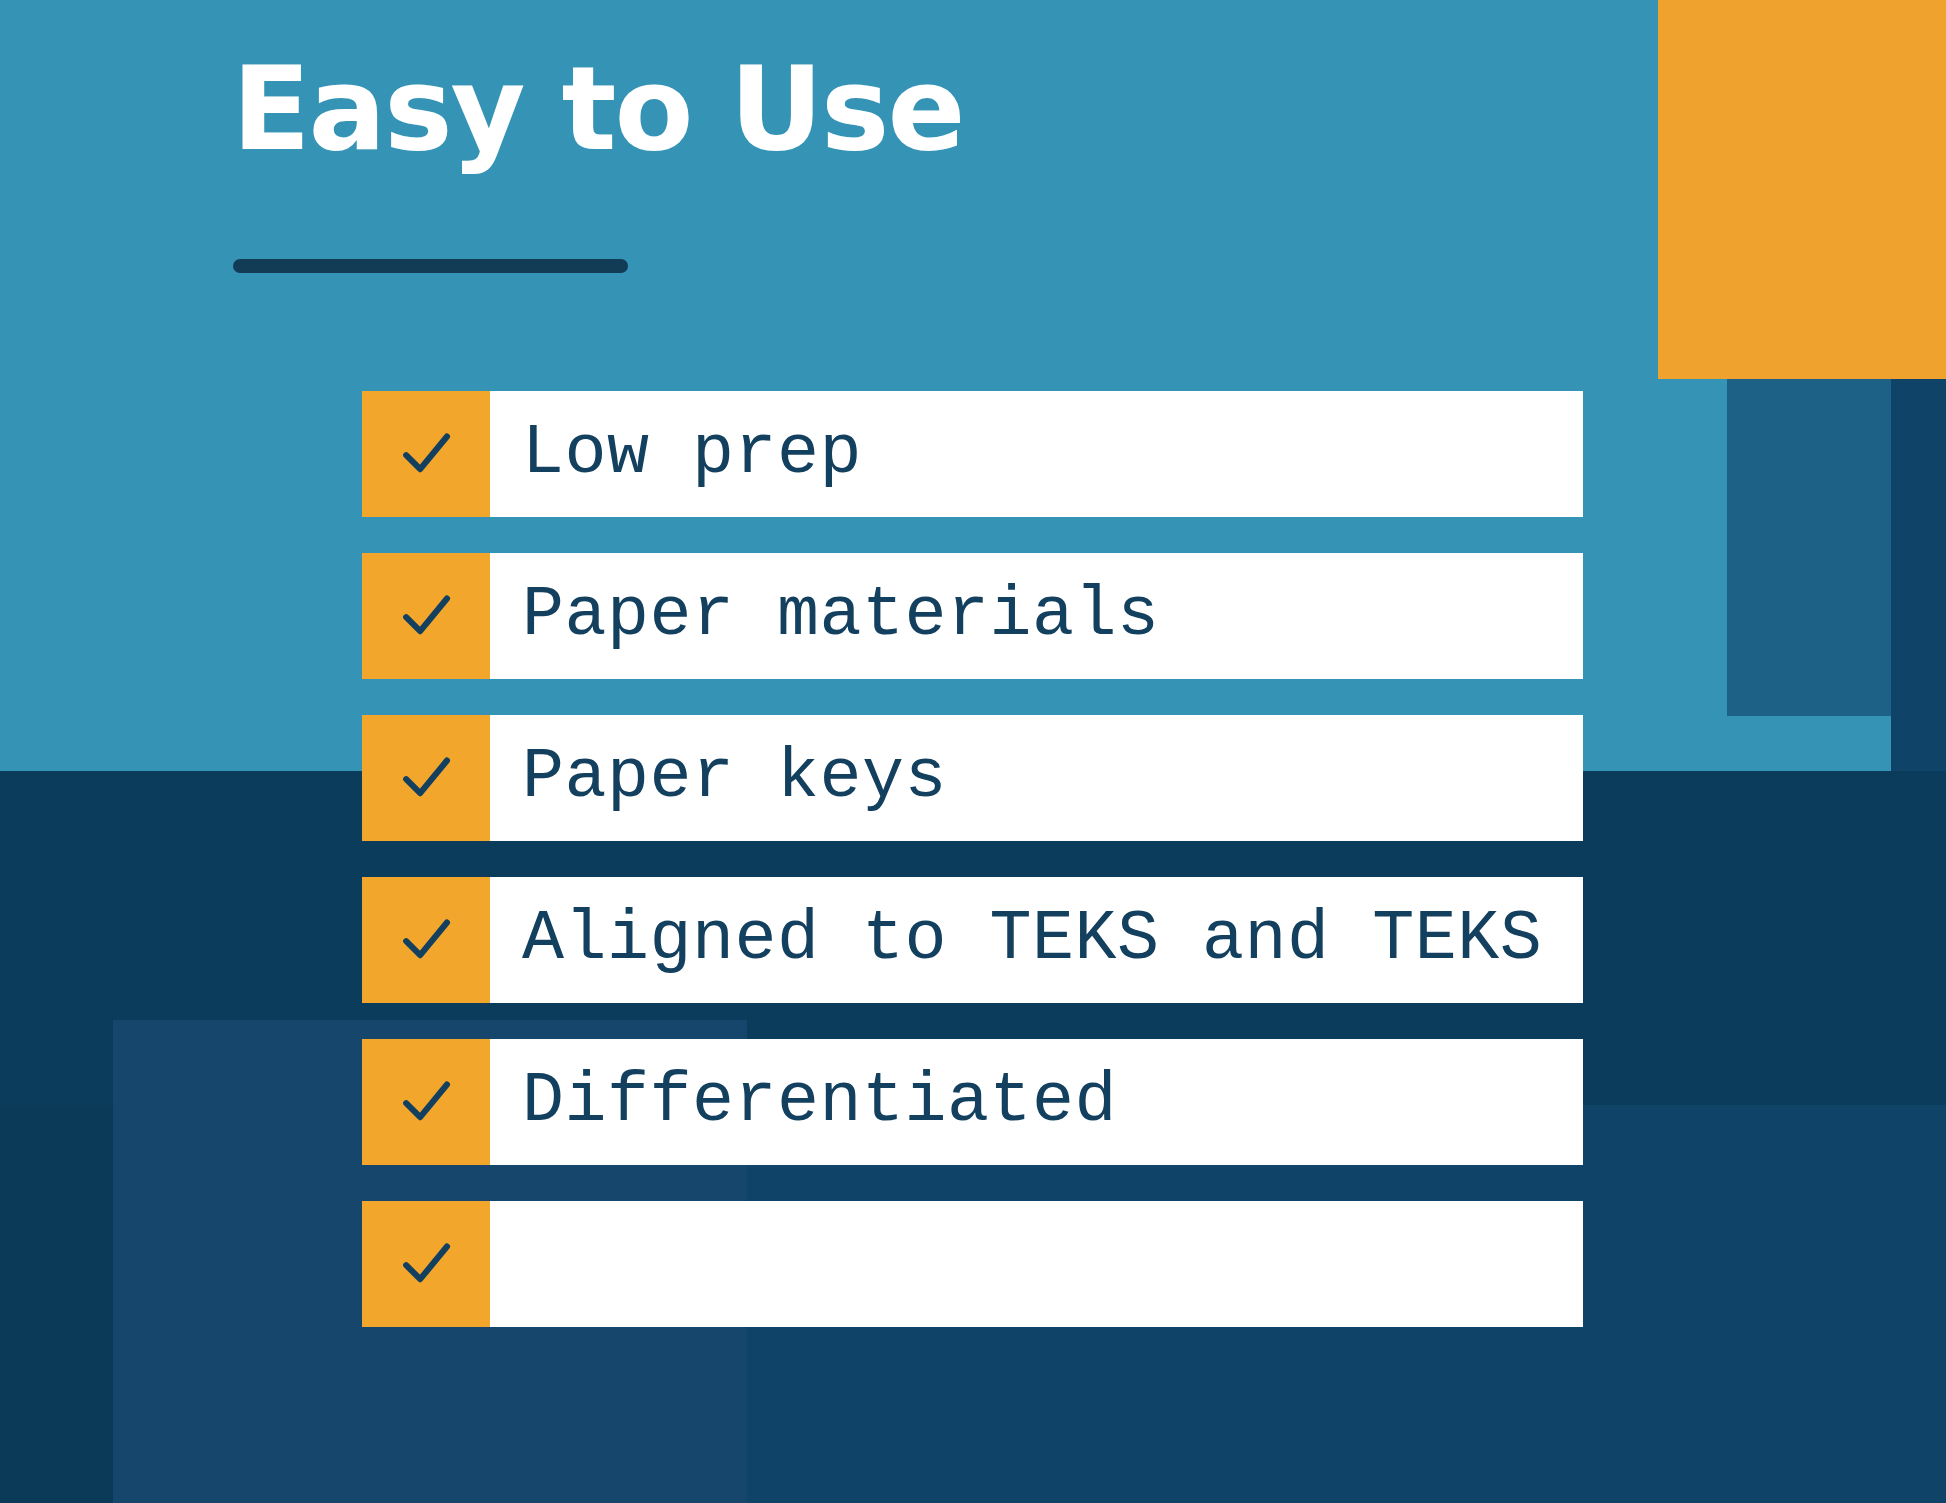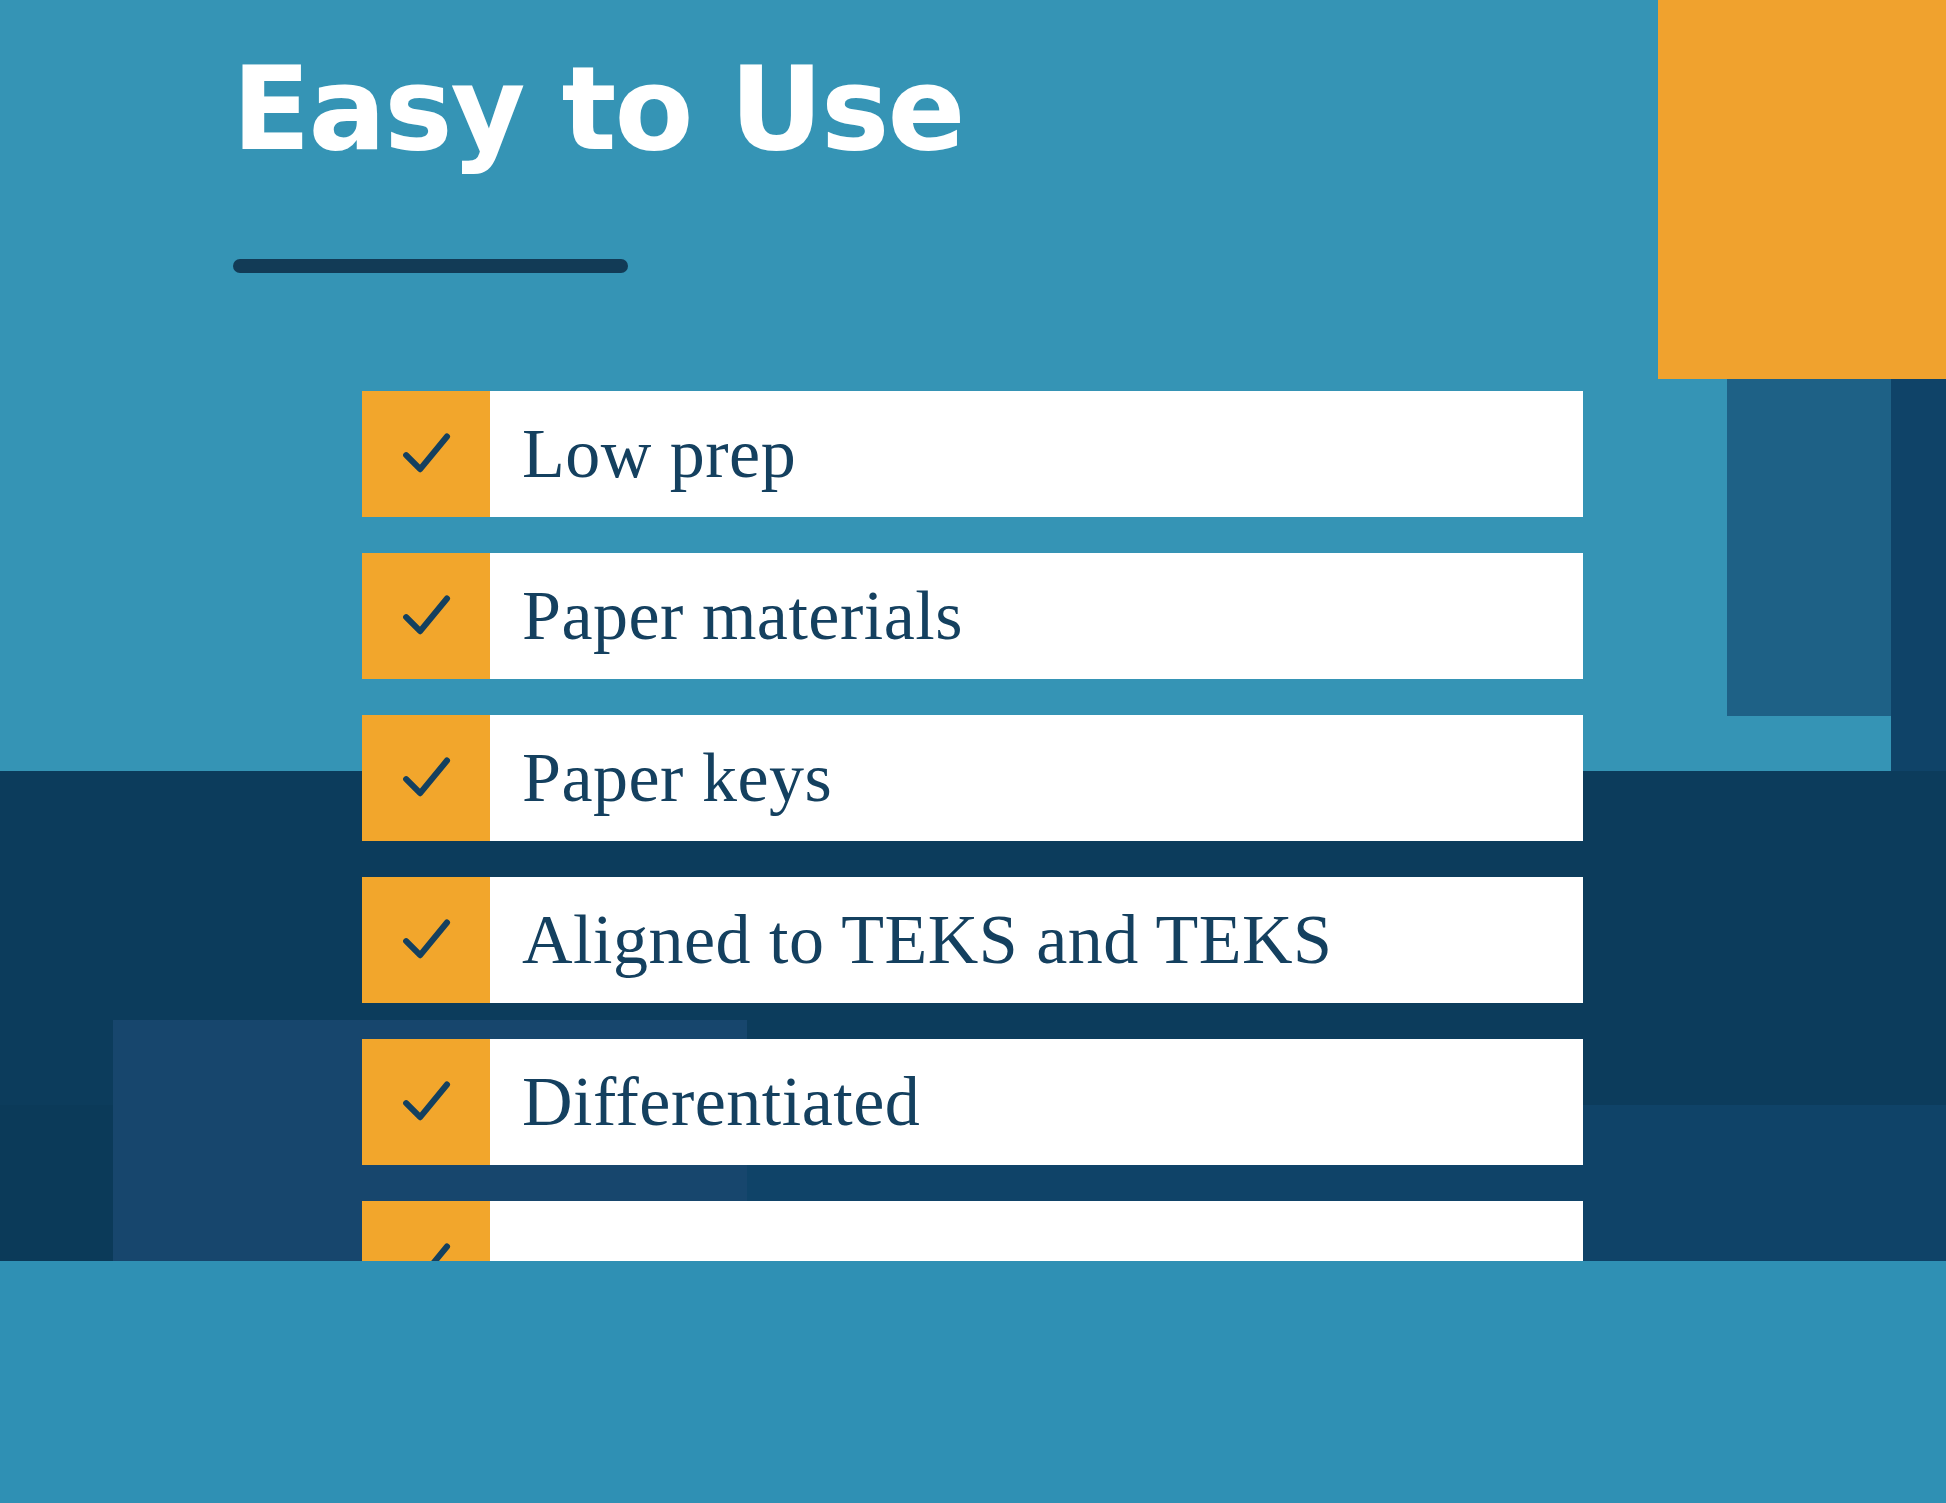--- a/index.html
+++ b/index.html
@@ -3,21 +3,21 @@
 <meta charset="utf-8">
 <style>
   html, body {
     margin: 0;
     padding: 0;
     background: #2f90b4;
   }
   #canvas {
     position: relative;
     width: 1946px;
-    height: 1261px;
+    height: 1503px;
     overflow: hidden;
     background: #3594b5;
     font-family: "Liberation Serif", "DejaVu Serif", serif;
   }
 
   
   .bg {
     position: absolute;
     pointer-events: none;
   }
@@ -81,21 +81,21 @@
     width: 56px;
     height: 56px;
   }
   .row-label {
     flex: 1 1 auto;
     display: flex;
     align-items: center;
     padding-left: 32px;
     padding-right: 18px;
     color: #14405f;
-    font-family: Liberation Serif, serif;
+    font-family: Liberation Mono, monospace;
     font-size: 70px;
     line-height: 1;
     white-space: nowrap;
     letter-spacing: 0.5px;
   }
 </style>
 </head>
 <body>
 
 <div id="canvas">

